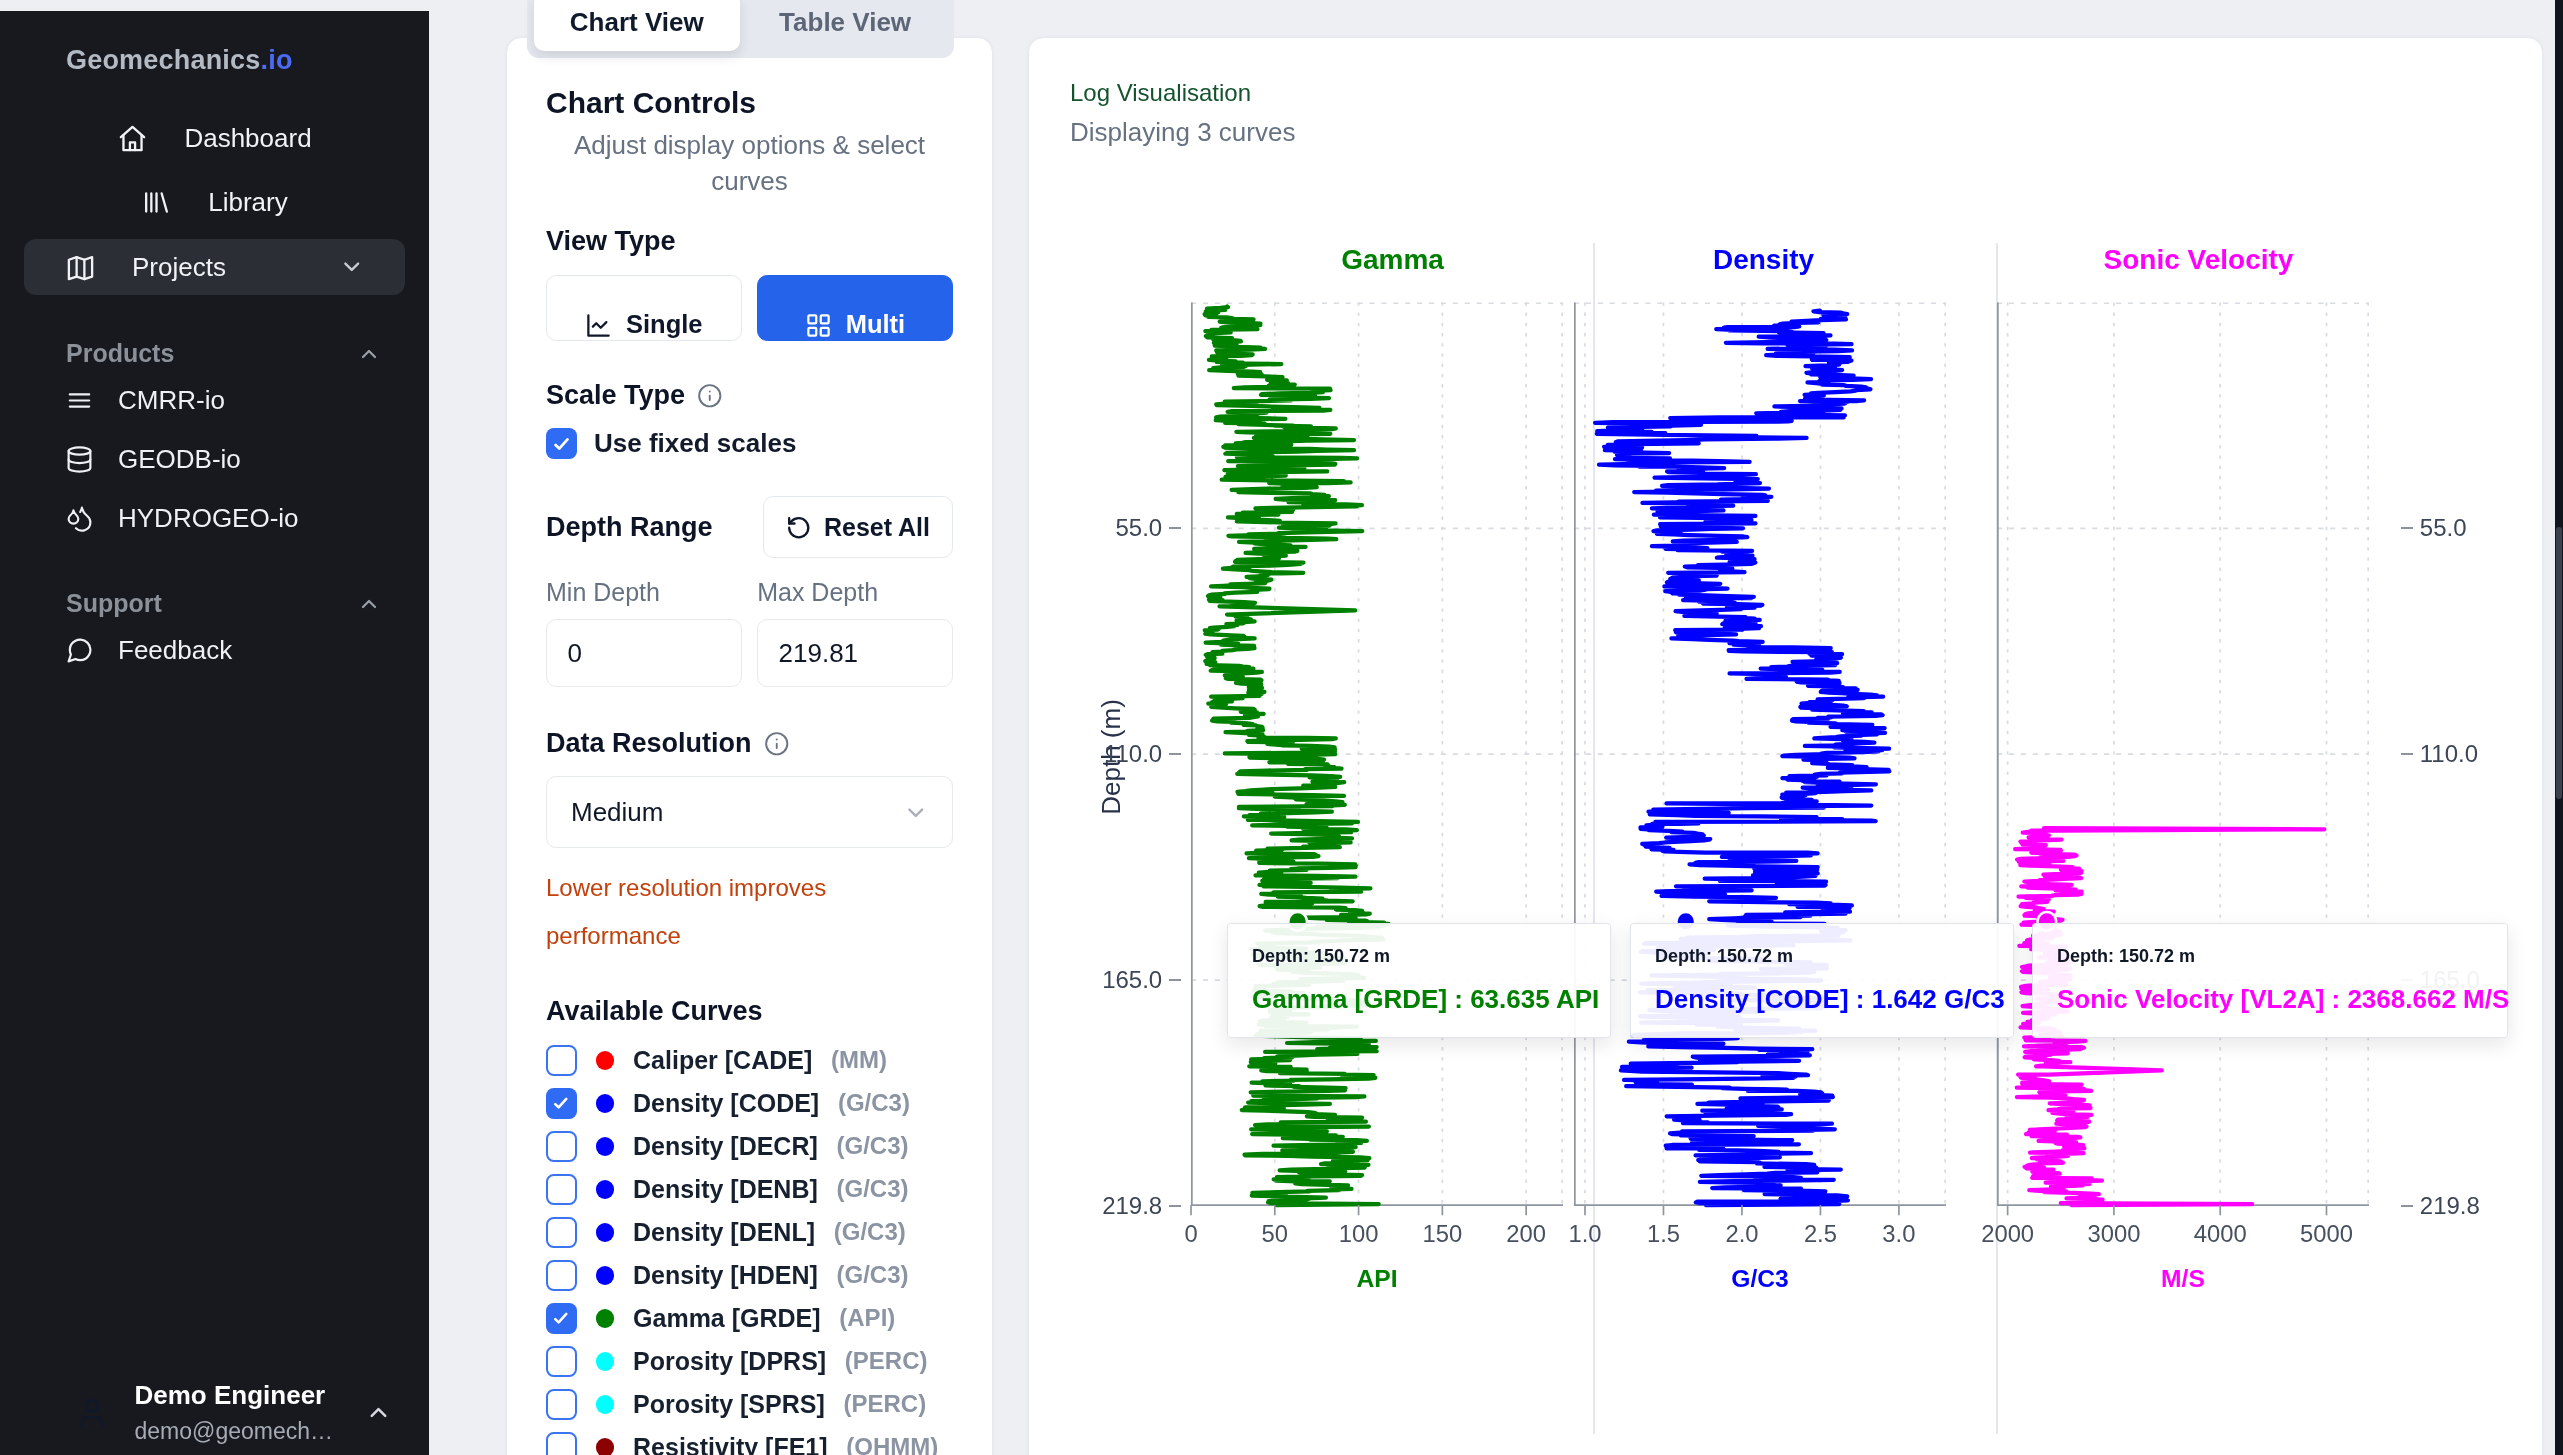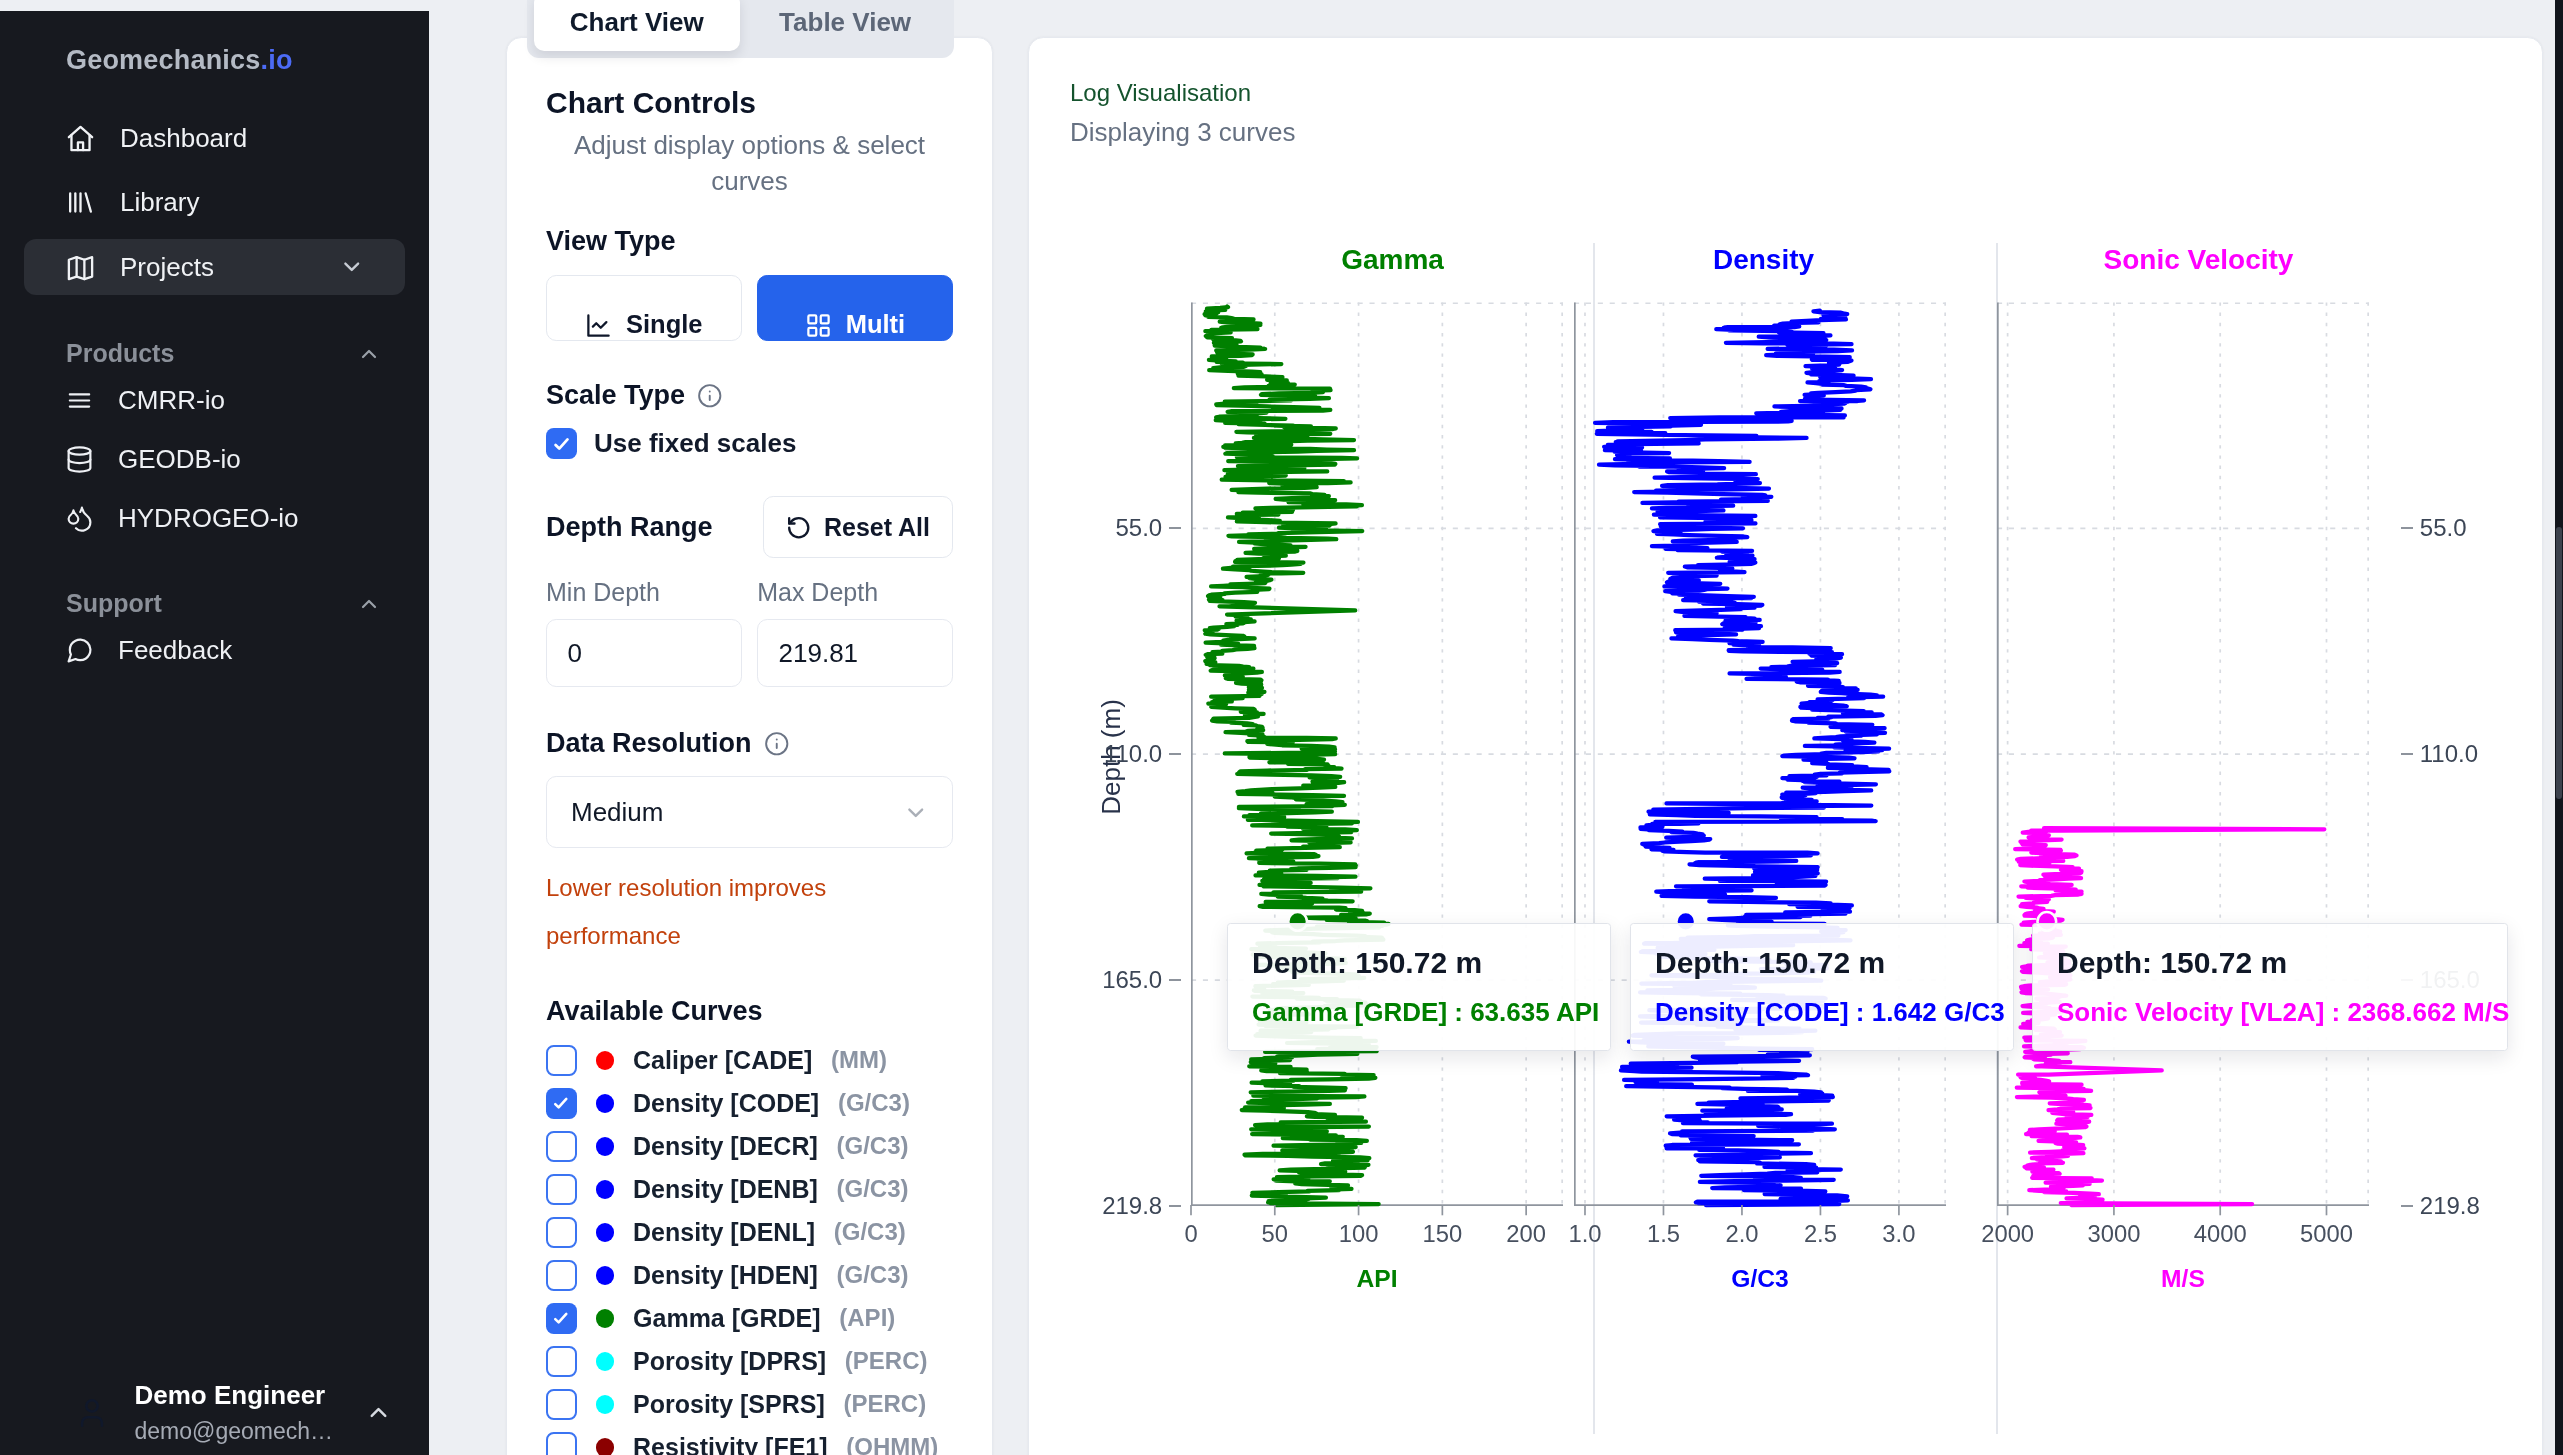--- a/index.html
+++ b/index.html
@@ -6,22 +6,22 @@
   body{
     width:2563px;height:1456px;overflow:hidden;position:relative;
     background:#edeff3;font-family:"Liberation Sans",sans-serif;
     -webkit-font-smoothing:antialiased;color:#10182b;
   }
   
   .sidebar{position:absolute;left:0;top:0;width:429px;height:1456px;background:#17191f;z-index:10;margin-top:11px;}
   .logo{padding:34px 0 0 66px;font-size:27px;font-weight:700;color:#b4bac4;letter-spacing:0.2px;}
   .logo .io{color:#4c6bf5;}
   .nav{margin-top:34px;}
-  .nav-item{display:flex;align-items:center;gap:24px;height:56px;margin:8.5px 24px;padding:0 41px 0 41px;
-    border-radius:12px;font-size:26px;font-weight:500;color:#f0f2f5;cursor:pointer;}
+  .nav-item{display:flex;align-items:center;gap:36px;height:56px;margin:8.5px 24px;padding:0 41px 0 41px;
+    border-radius:12px;font-size:26px;font-weight:500;color:#f0f2f5;cursor:pointer;justify-content:center;}
   .nav-item.active{background:#2b2e35;}
   .nav-item .chev{margin-left:auto;color:#c7ccd4;}
   .icon{display:inline-flex;align-items:center;justify-content:center;flex:0 0 auto;}
   .icon svg{display:block;}
   .section-label{display:flex;align-items:center;margin:44px 48px 5.1px 66px;font-size:25px;font-weight:600;color:#8b9099;}
   .section-label .chev{margin-left:auto;color:#9aa0a8;}
   .sub-item{display:flex;align-items:center;gap:24px;height:54px;margin:5.1px 24px;padding:0 41px;
     border-radius:12px;font-size:26px;font-weight:500;color:#eef0f4;cursor:pointer;}
   .user-row{position:absolute;left:0;bottom:22px;width:429px;display:flex;align-items:center;padding:0 37px 0 75px;box-sizing:border-box;gap:25.5px;cursor:pointer;}
   .user-meta{min-width:0;}
@@ -76,21 +76,21 @@
   .ch-sub{font-size:26px;color:#667182;margin-top:10.2px;}
   #plot{position:absolute;left:162px;top:179px;width:1208px;height:1106px;}
   .track{position:absolute;top:0;}
   .track-title{height:85px;display:flex;align-items:center;justify-content:center;font-size:28px;font-weight:700;}
   .separator{position:absolute;top:25.5px;width:1.7px;height:1191px;background:#e3e6ec;}
   .dlab{position:absolute;display:flex;align-items:center;gap:6.8px;font-size:24px;color:#3c4656;}
   .tickdash{display:inline-block;width:12px;height:2.6px;background:#8d939c;}
   .depth-axis-label{position:absolute;font-size:26px;color:#28324a;transform:translate(-50%,-50%) rotate(-90deg);white-space:nowrap;}
   .tooltip{position:absolute;background:rgba(255,255,255,.93);border:0.9px solid #e1e4ea;border-radius:3.4px;
     box-shadow:0 6.8px 18.7px rgba(15,23,42,.10);padding:22px 24px;z-index:6;box-sizing:border-box;}
-  .tt1{font-size:30px;font-weight:700;color:#101827;white-space:nowrap;}
+  .tt1{font-size:18px;font-weight:700;color:#101827;white-space:nowrap;}
   .tt2{font-size:26px;font-weight:700;margin-top:17px;white-space:nowrap;}
   
   .edge-scrollbar{position:absolute;right:0;top:0;width:7.7px;height:1456px;background:#12151c;z-index:20;}
   .edge-thumb{position:absolute;left:0.9px;width:6px;border-radius:3.4px;background:#3c424d;}
 </style>
 </head>
 <body>
 
 <aside class="sidebar">
   <div class="logo"><span>Geomechanics</span><span class="io">.io</span></div>

